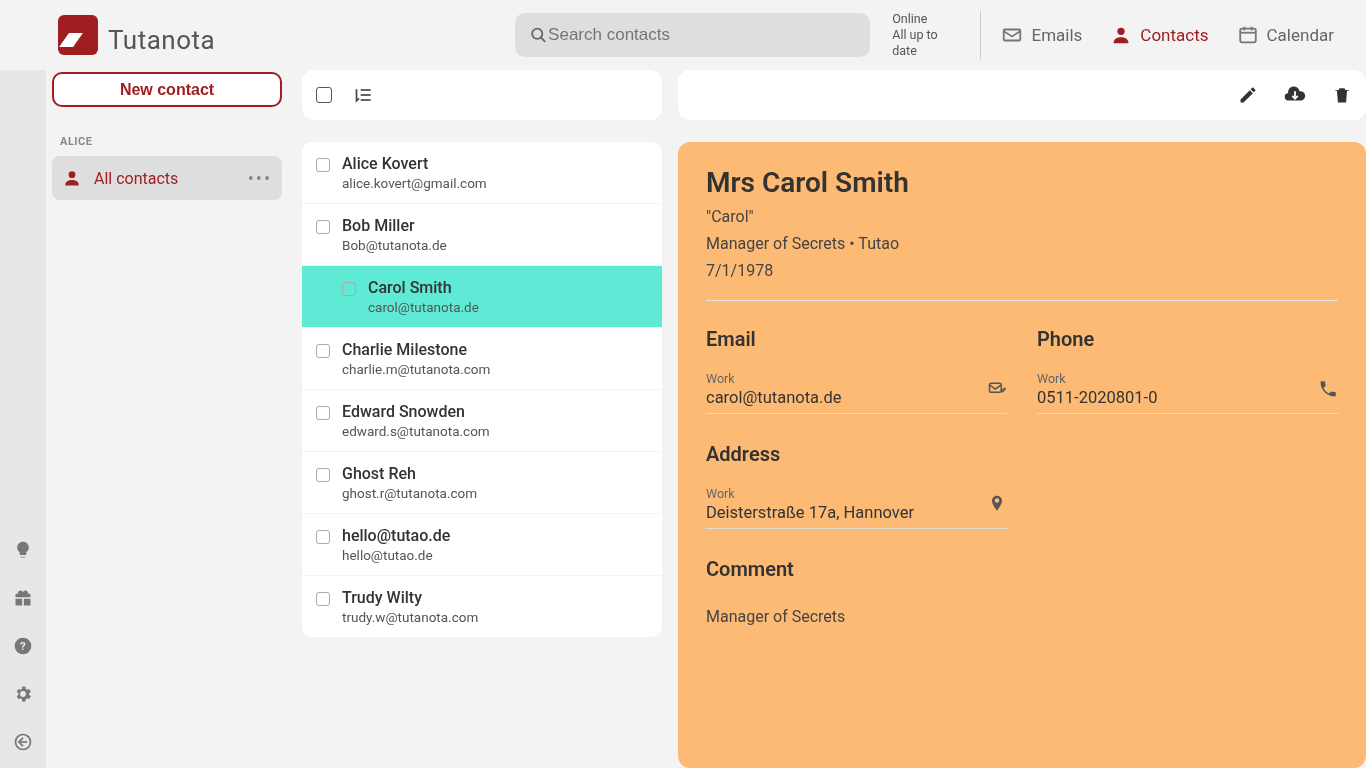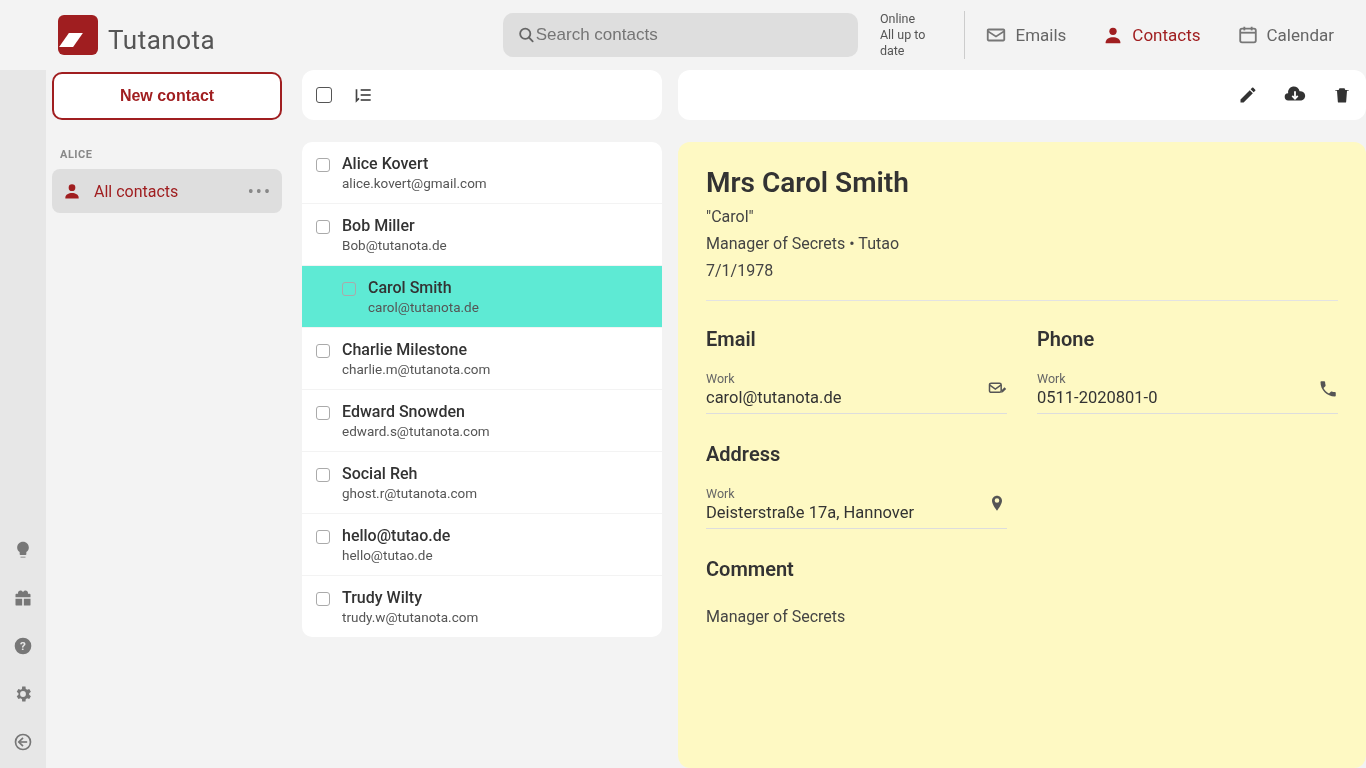--- a/index.html
+++ b/index.html
@@ -63,21 +63,21 @@
 
   .status-block {
     margin-left: 22px;
     font-size:12.5px;
     line-height:1.3;
     color:#555;
     border-right:1px solid #ccc;
     padding-right:18px;
   }
 
-  .nav-tabs { display:flex; align-items:center; margin-left:6px;gap:8px; }
+  .nav-tabs { display:flex; align-items:center; margin-left:6px; }
   .nav-tab {
     display:flex; align-items:center;
     padding:0 14px;
     font-size:17px;
     color:#666;
     cursor:pointer;
     height:70px;
   }
   .nav-tab.active { color:#a01e20; }
   .nav-tab svg, .nav-tab .ico { margin-right:8px; }
@@ -106,21 +106,21 @@
     padding:2px 6px 0 6px;
   }
   .new-btn {
     display:block;
     width:230px;
     margin:0 auto;
     border:2px solid #a01e20;
     color:#a01e20;
     background:#fff;
     border-radius:10px;
-    height:48px;
+    height:35px;
     font-size:16px;
     font-weight:700;
     cursor:pointer;
   }
   .sb-label {
     text-transform:uppercase;
     font-size:11px;
     font-weight:700;
     color:#888;
     margin:28px 0 8px 8px;
@@ -168,21 +168,21 @@
     margin-top:4px;
     flex-shrink:0;
   }
   .c-name { font-size:16px; font-weight:500; color:#333; }
   .c-mail { font-size:13.5px; color:#555; margin-top:2px; }
 
   
   .detail-wrap { flex:1; margin-left:16px; display:flex; flex-direction:column; }
   .detail {
     margin-top:22px;
-    background:#fef9c3;
+    background:#fdba74;
     border-radius:12px;
     flex:1;
     padding:24px 28px;
     overflow:auto;
   }
   .d-title { font-size:28px; font-weight:600; color:#333; }
   .d-sub { font-size:16px; color:#444; margin-top:8px; }
   .d-divider { border:none; border-top:1px solid #e3e3e3; margin:20px 0 26px; }
   .d-grid { display:grid; grid-template-columns:1fr 1fr; column-gap:30px; row-gap:28px; }
   .d-section h3 { font-size:20px; font-weight:600; color:#333; margin-bottom:18px; }
@@ -341,21 +341,21 @@
         <div class="contact">
           <span class="chk"></span>
           <div>
             <div class="c-name">Edward Snowden</div>
             <div class="c-mail">edward.s@tutanota.com</div>
           </div>
         </div>
         <div class="contact">
           <span class="chk"></span>
           <div>
-            <div class="c-name">Social Reh</div>
+            <div class="c-name">Ghost Reh</div>
             <div class="c-mail">ghost.r@tutanota.com</div>
           </div>
         </div>
         <div class="contact">
           <span class="chk"></span>
           <div>
             <div class="c-name">hello@tutao.de</div>
             <div class="c-mail">hello@tutao.de</div>
           </div>
         </div>

